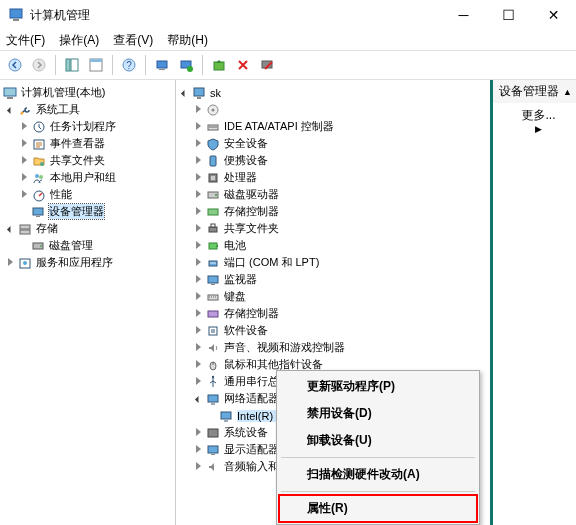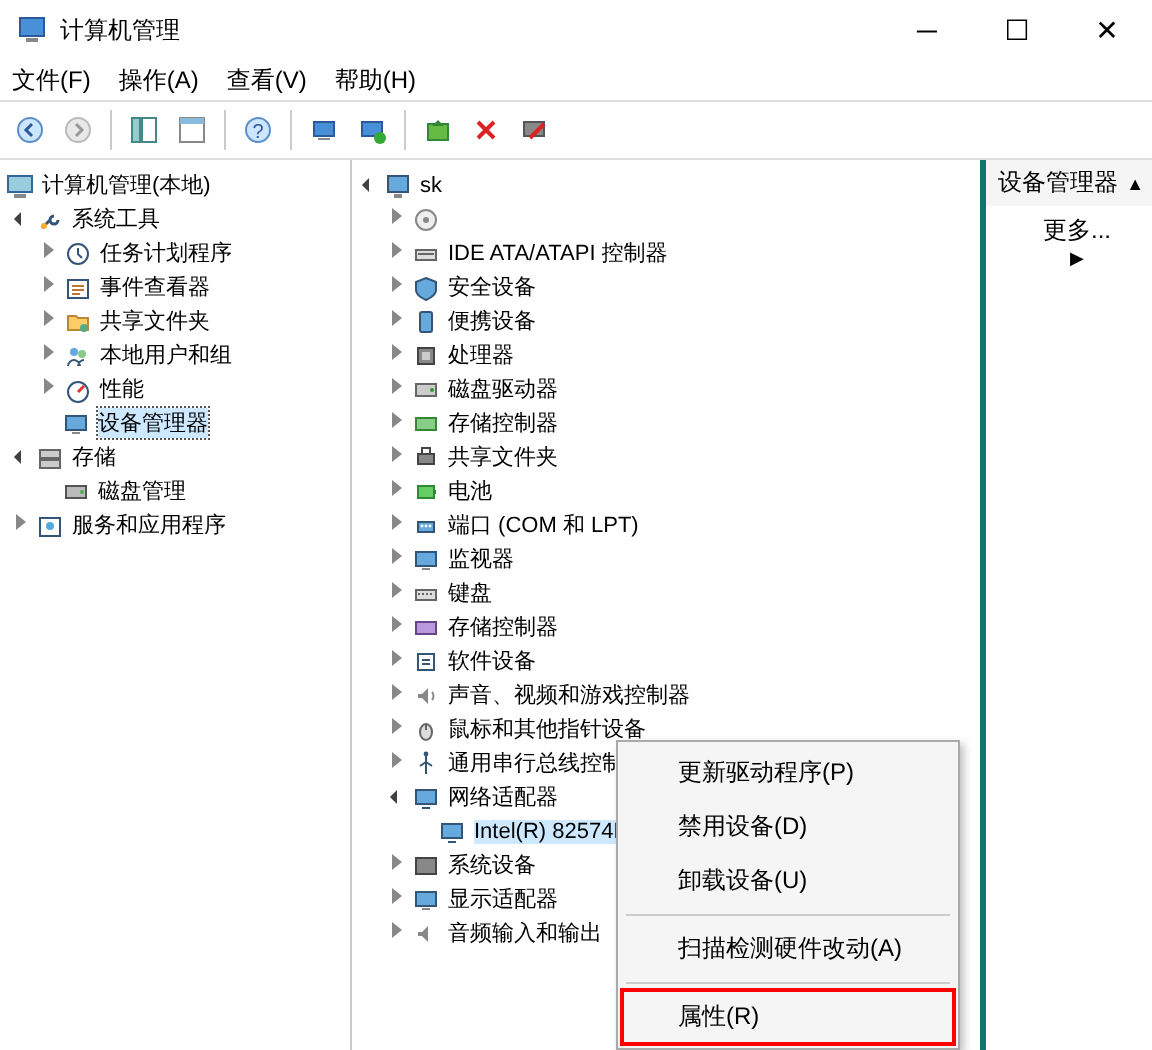--- a/index.html
+++ b/index.html
@@ -34,21 +34,21 @@
   .row .lbl { }
   .row.selected { }
   .row.selected .lbl { background: #cde8ff; outline: 1px dotted #555; }
   .row .lbl.highlight { background: #cde8ff; }
   .indent { display: inline-block; }
 
   .arrow-open::before { content: ""; display: inline-block; border-left: 5px solid #404040; border-top: 5px solid transparent; transform: rotate(45deg); }
   .arrow-closed::before { content: ""; display: inline-block; border-left: 5px solid #888; border-top: 4px solid transparent; border-bottom: 4px solid transparent; }
 
   
-  .ctxmenu { position: absolute; bottom: 0; right: 10px; width: 172px; background: #f5f5f5; border: 1px solid #aaa; box-shadow: 2px 2px 4px rgba(0,0,0,0.25); padding: 2px; font-size: 12px; }
+  .ctxmenu { position: absolute; bottom: 0; right: 10px; width: 204px; background: #f5f5f5; border: 1px solid #aaa; box-shadow: 2px 2px 4px rgba(0,0,0,0.25); padding: 2px; font-size: 12px; font-weight: bold; }
   .ctxmenu .item { padding: 5px 10px 5px 28px; white-space: nowrap; }
   .ctxmenu .item.redbox { outline: 2px solid red; outline-offset: -1px; }
   .ctxmenu hr { border: none; border-top: 1px solid #ccc; margin: 3px 2px; }
 
   svg { display: block; }
 </style>
 </head>
 <body>
 
 <div class="titlebar">

